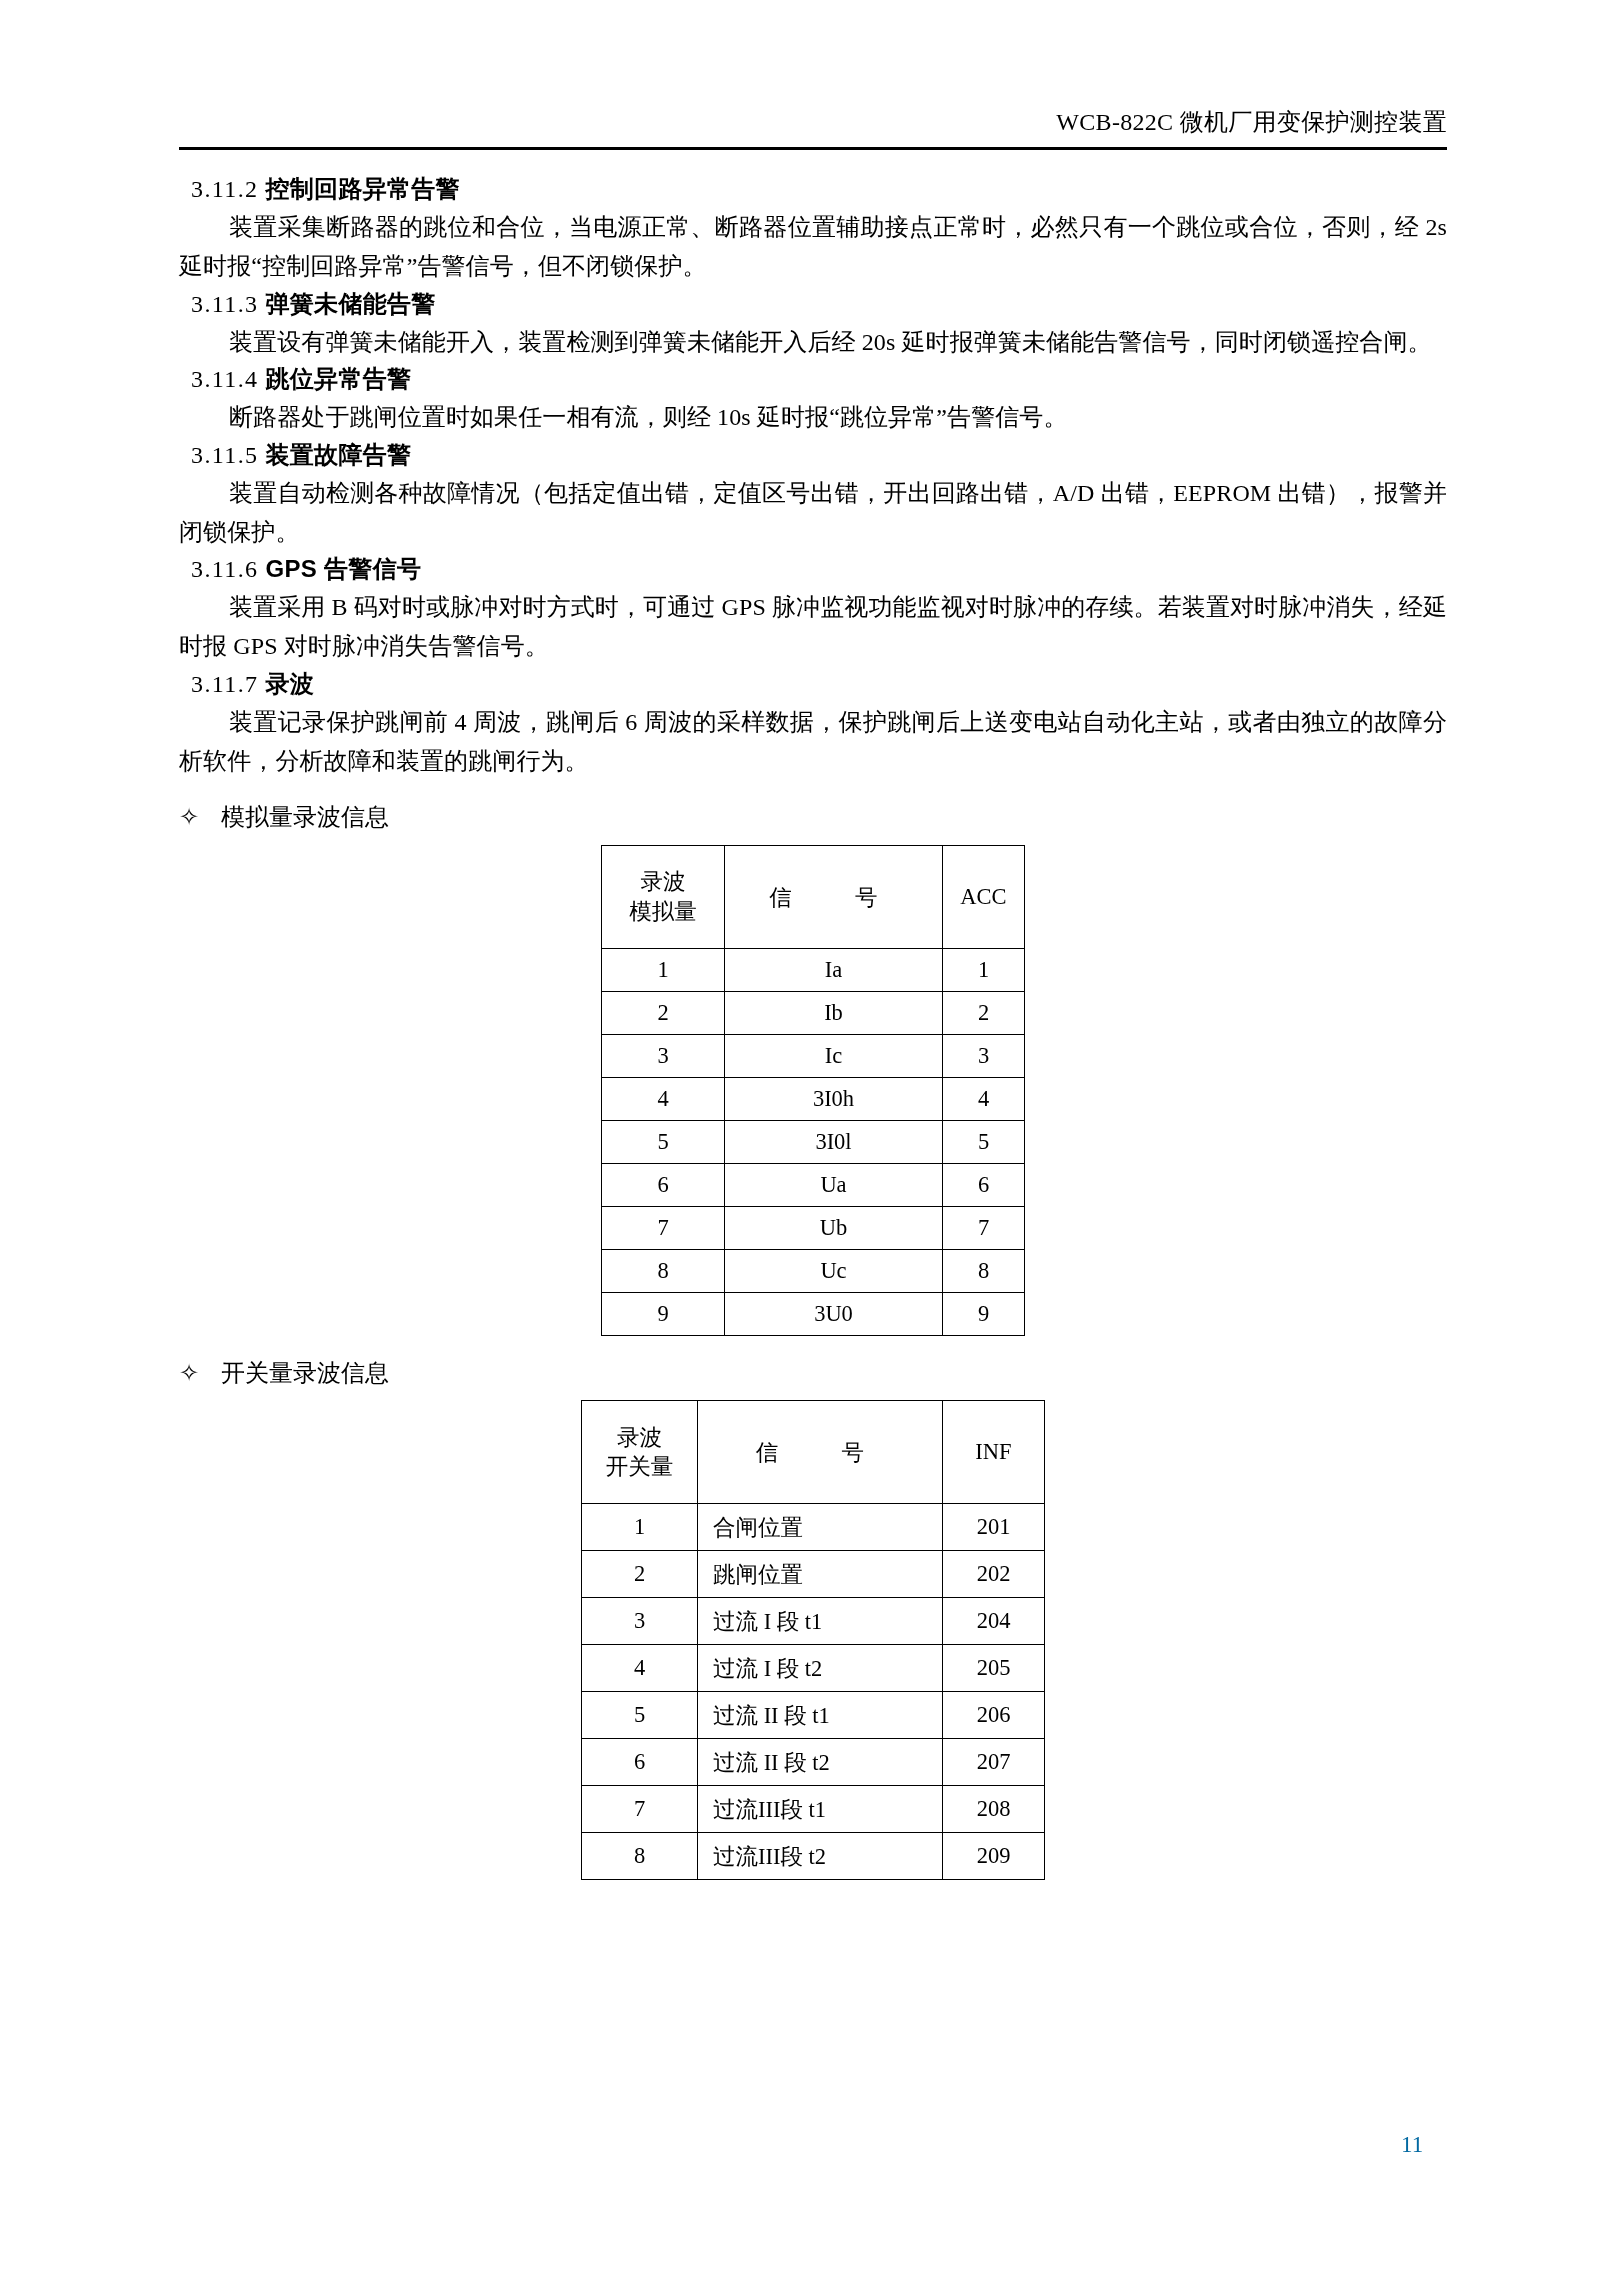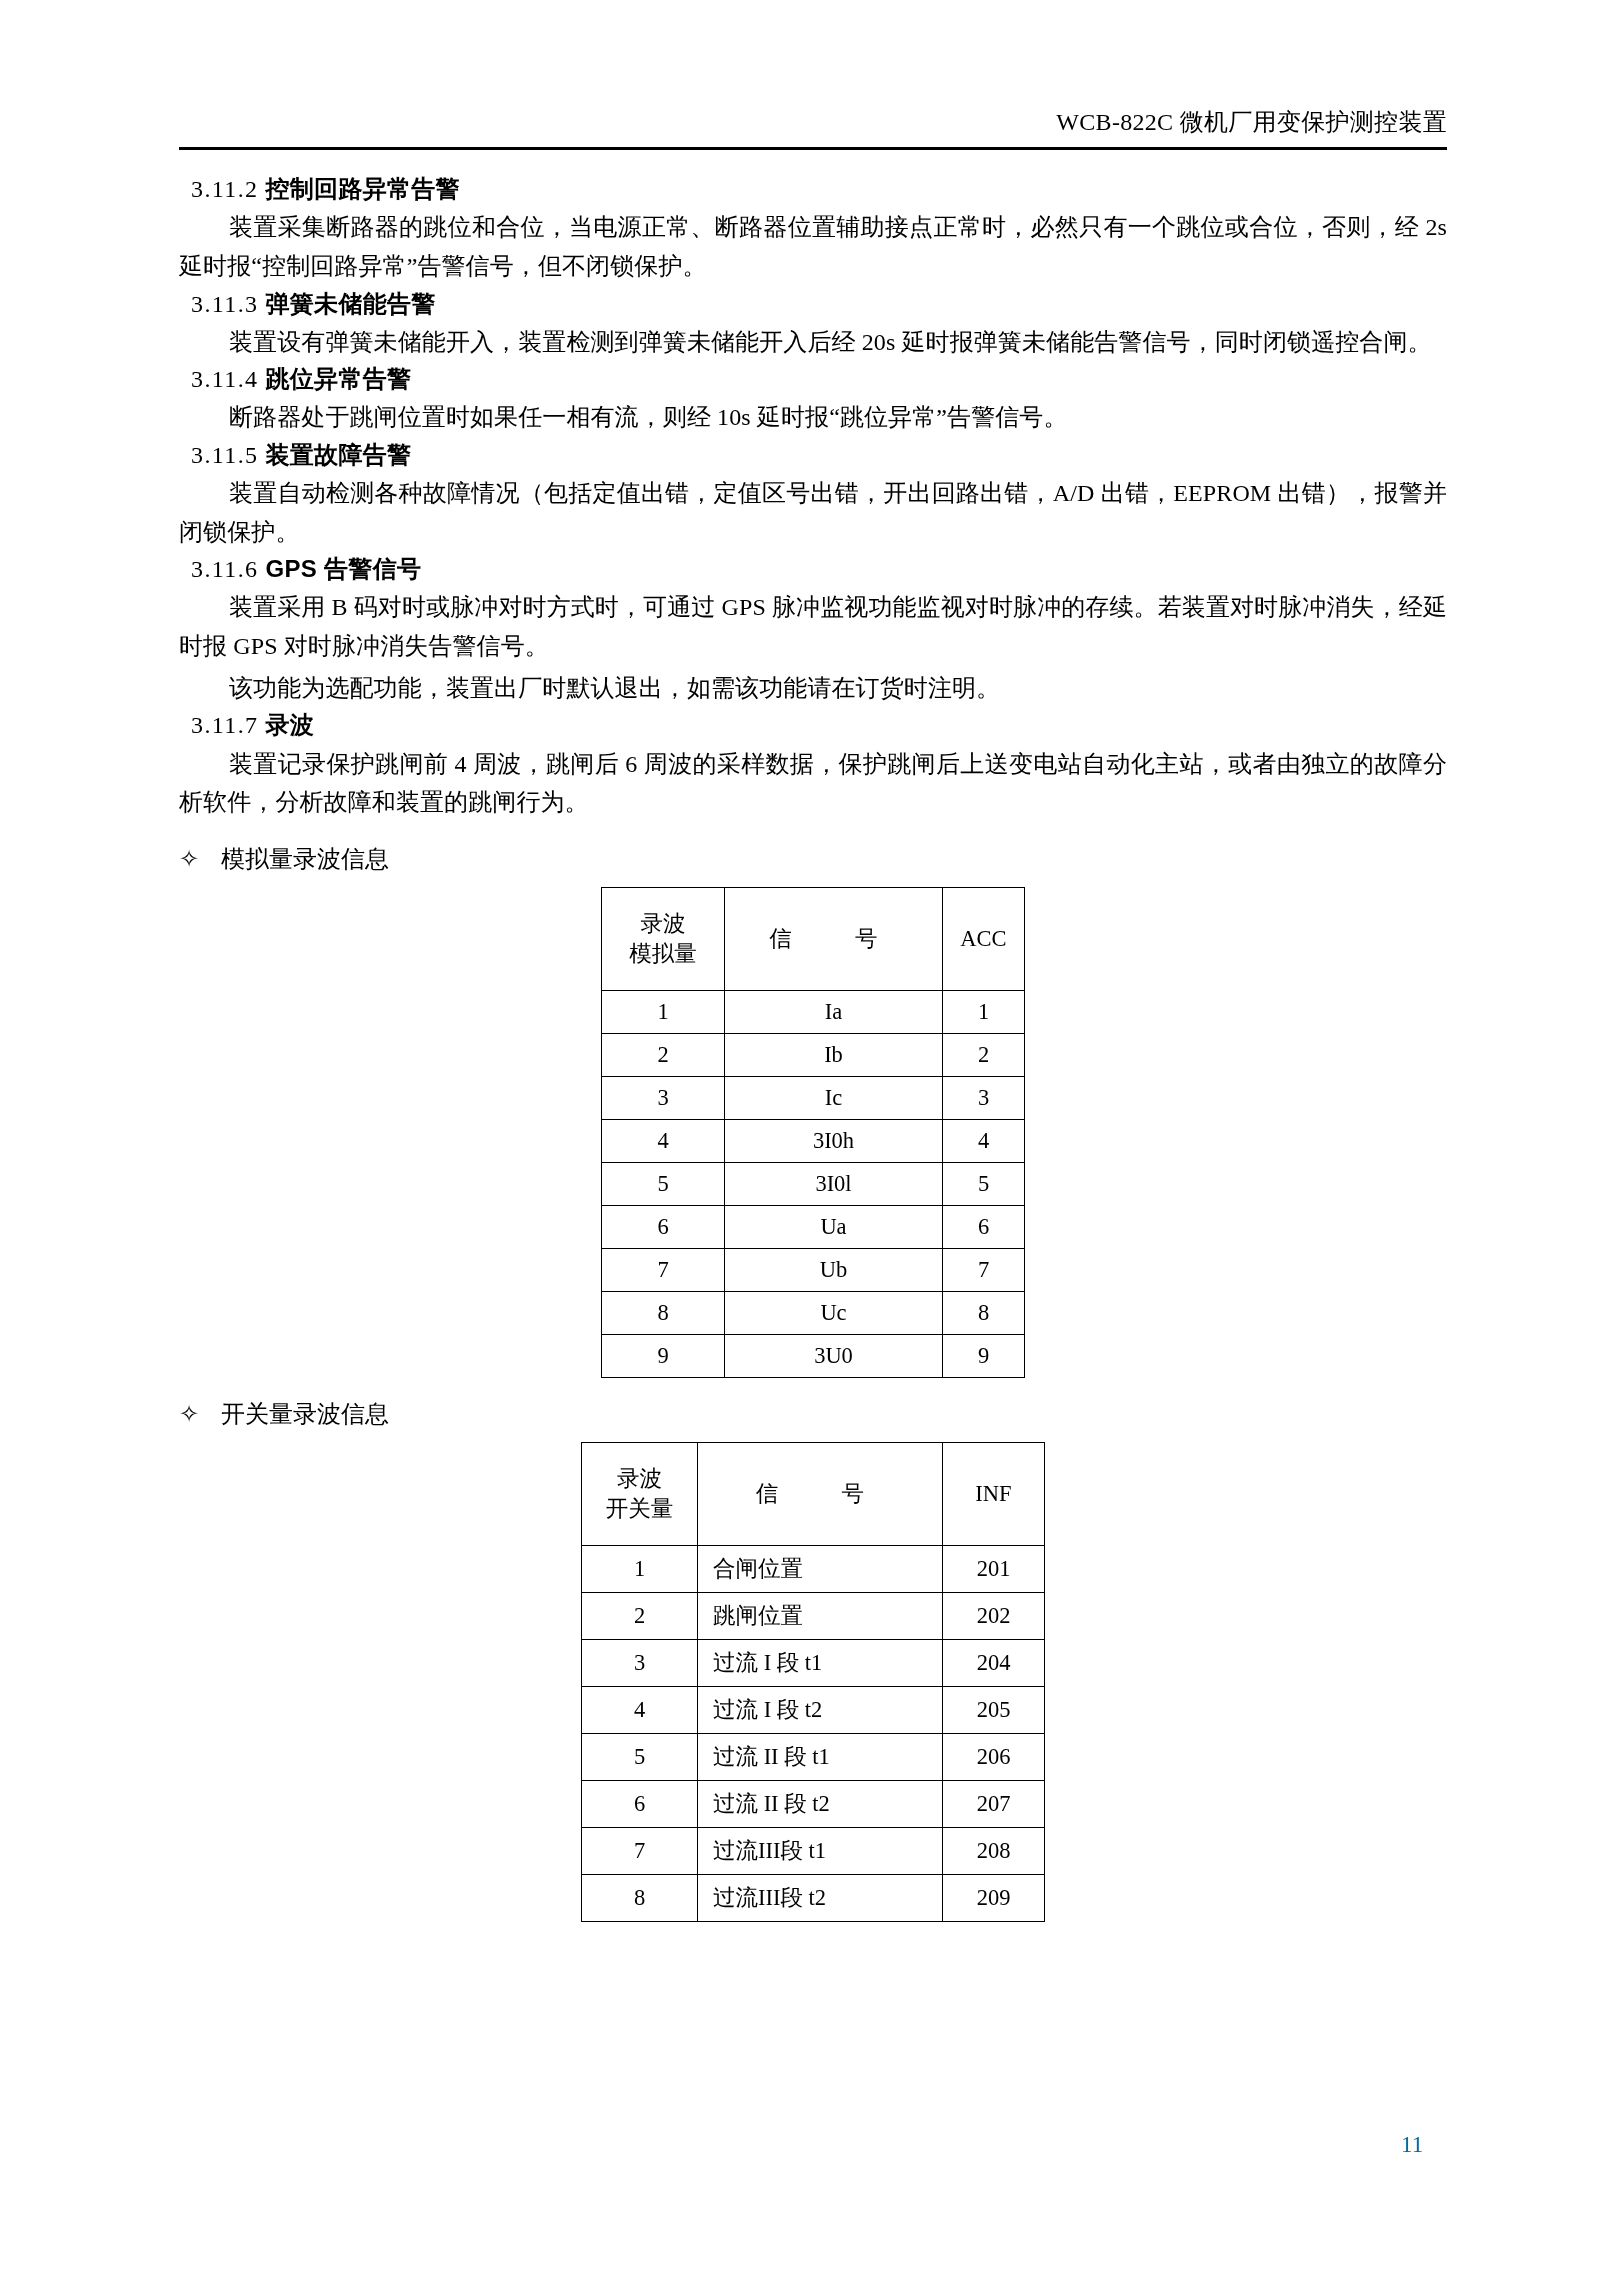--- a/index.html
+++ b/index.html
@@ -223,21 +223,20 @@
       <span class="num">3.11.5</span>
       <span>装置故障告警</span>
     </h3>
     <p class="body-text">装置自动检测各种故障情况（包括定值出错，定值区号出错，开出回路出错，A/D 出错，EEPROM 出错），报警并闭锁保护。</p>
 
     <h3 class="section-heading">
       <span class="num">3.11.6</span>
       <span>GPS 告警信号</span>
     </h3>
     <p class="body-text">装置采用 B 码对时或脉冲对时方式时，可通过 GPS 脉冲监视功能监视对时脉冲的存续。若装置对时脉冲消失，经延时报 GPS 对时脉冲消失告警信号。</p>
-    <p class="body-text">该功能为选配功能，装置出厂时默认退出，如需该功能请在订货时注明。</p>
 
     <h3 class="section-heading">
       <span class="num">3.11.7</span>
       <span>录波</span>
     </h3>
     <p class="body-text">装置记录保护跳闸前 4 周波，跳闸后 6 周波的采样数据，保护跳闸后上送变电站自动化主站，或者由独立的故障分析软件，分析故障和装置的跳闸行为。</p>
 
     <div class="bullet-line">
       <span class="bullet-glyph">✧</span>
       <span>模拟量录波信息</span>

